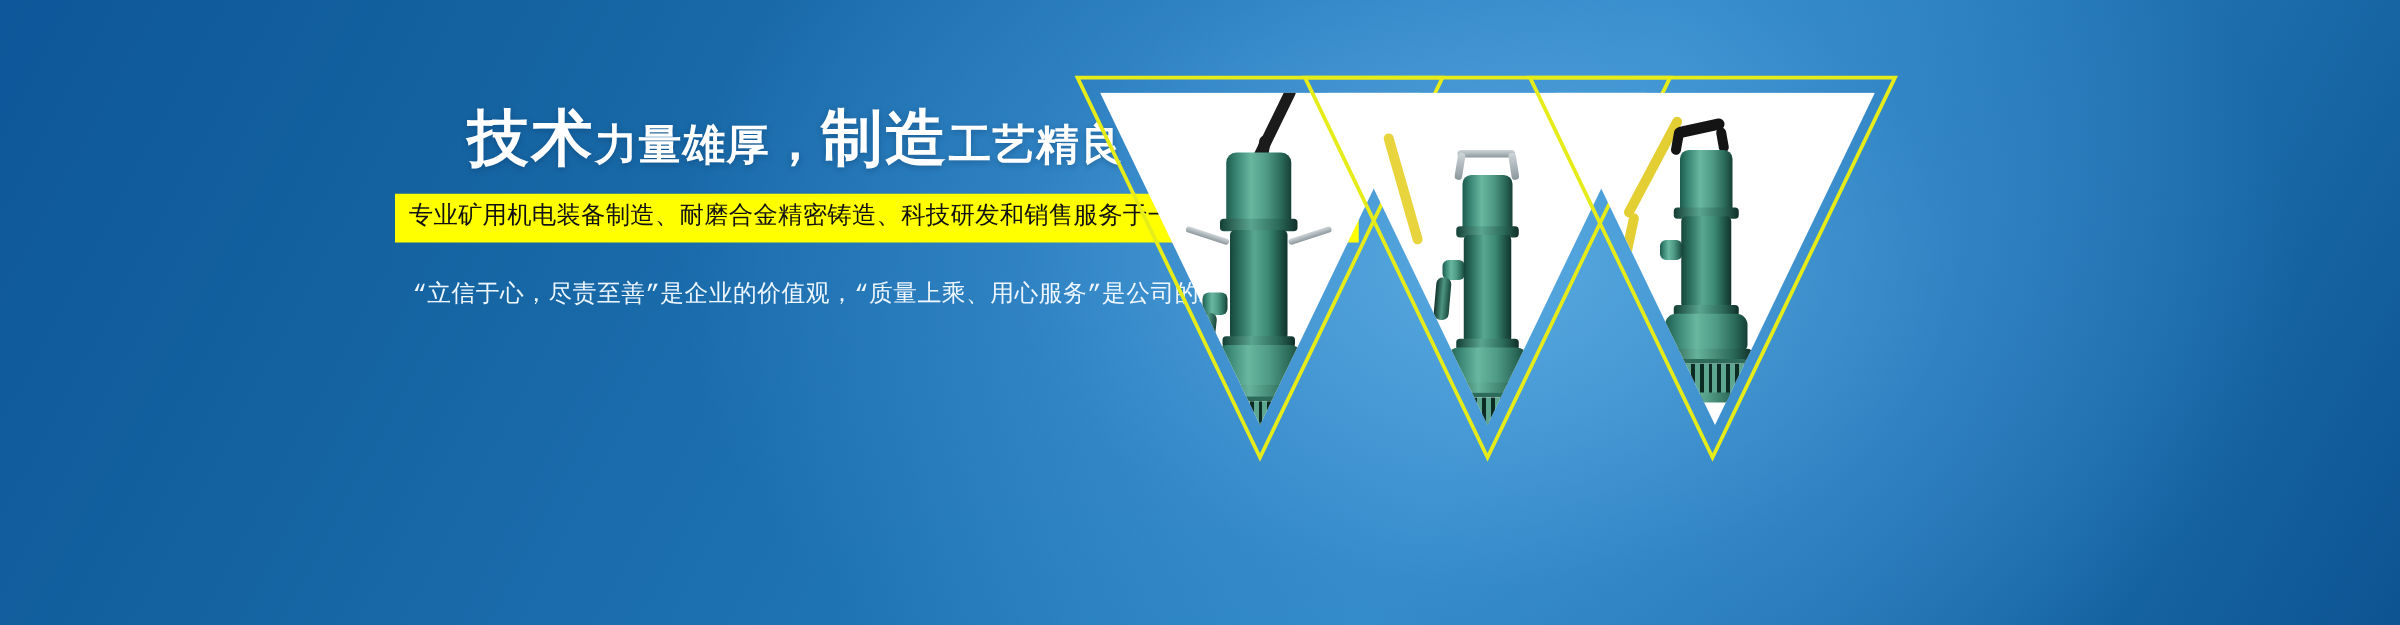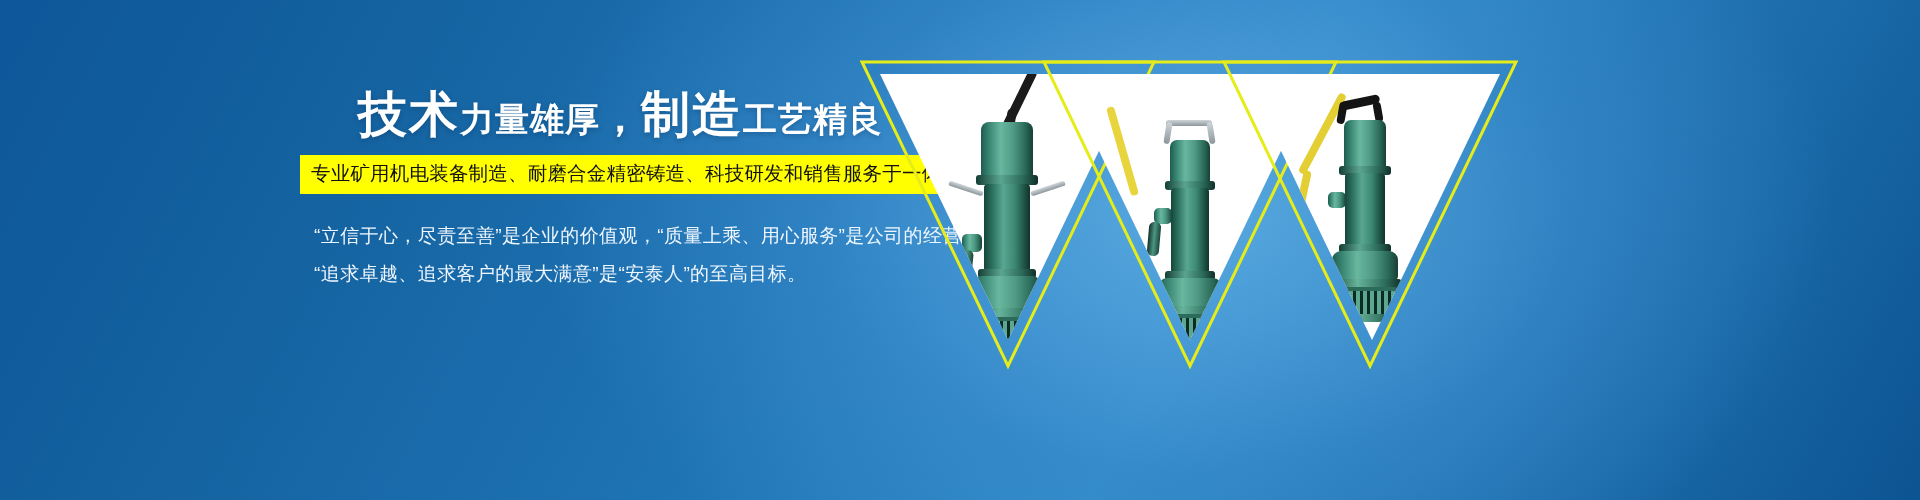--- a/index.html
+++ b/index.html
@@ -7,21 +7,21 @@
     width:1920px;height:500px;overflow:hidden;
     font-family:"Liberation Sans","DejaVu Sans",sans-serif;
   }
   #banner{
     position:relative;width:1920px;height:500px;overflow:hidden;
     background:
       radial-gradient(ellipse 900px 620px at 62% 42%, rgba(90,170,225,0.95) 0%, rgba(60,140,205,0.55) 42%, rgba(26,95,165,0.05) 72%),
       linear-gradient(118deg,#0d5698 0%,#14629f 18%,#1e74b4 42%,#2f8cc9 62%,#1d6eac 82%,#0c5391 100%);
   }
   
-  #text-block{position:absolute;left:300px;top:90px;width:620px;}
+  #text-block{position:absolute;left:316px;top:90px;width:620px;font-family:Liberation Mono, monospace;}
   #headline{
     white-space:nowrap;color:#ffffff;font-weight:bold;
     letter-spacing:1px;line-height:1;
     text-shadow:0 2px 5px rgba(0,40,80,0.30);
     padding-left:58px;
   }
   #headline .big{font-size:49px;letter-spacing:2px;}
   #headline .small{font-size:34px;letter-spacing:1px;}
   #headline .comma{font-size:40px;}
   #yellow-bar{
@@ -74,21 +74,20 @@
   <div id="text-block">
 
     <div id="headline">
       <span class="big">技术</span><span class="small">力量雄厚</span><span class="comma">，</span><span class="big">制造</span><span class="small">工艺精良</span>
     </div>
 
     <div id="yellow-bar">专业矿用机电装备制造、耐磨合金精密铸造、科技研发和销售服务于一体的股份制企业</div>
 
     <div id="paragraph">
       <span class="ln">“立信于心，尽责至善”是企业的价值观，“质量上乘、用心服务”是公司的经营理念，</span>
-      <span class="ln second">“追求卓越、追求客户的最大满意”是“安泰人”的至高目标。</span>
     </div>
 
   </div>
 
   <div id="gallery">
 
     <div class="tri-wrap t1">
       <div class="tri-outline">
         <svg viewBox="0 0 300 312" preserveAspectRatio="none">
           <polygon points="4,4 296,4 150,308" fill="none" stroke="#e6ec1a" stroke-width="3"></polygon>

